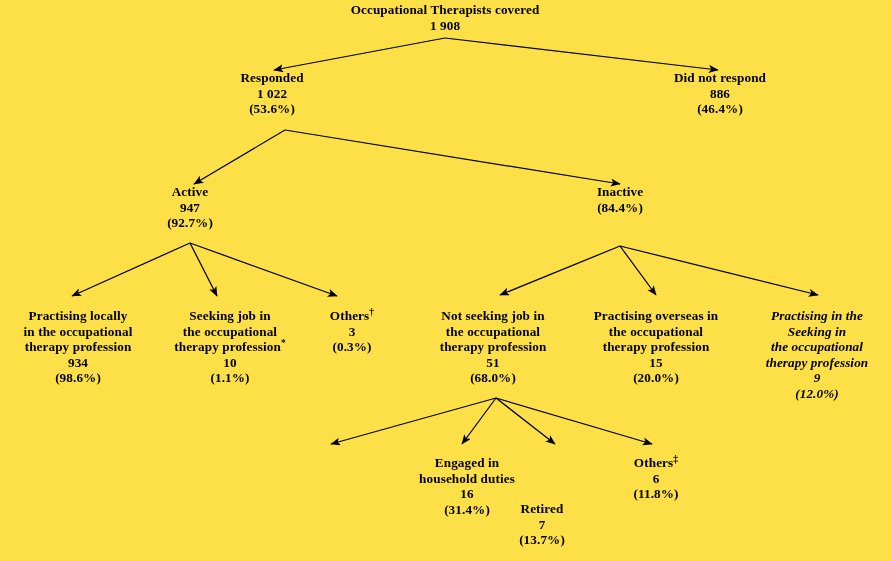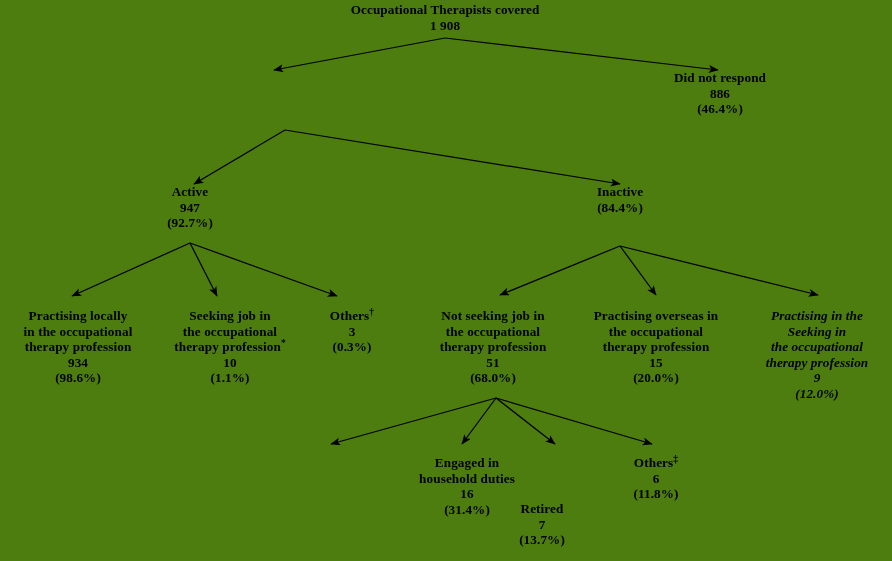--- a/index.html
+++ b/index.html
@@ -5,21 +5,21 @@
 <style>
   html, body {
     margin: 0;
     padding: 0;
     background: #ffffff;
   }
   #canvas {
     position: relative;
     width: 892px;
     height: 561px;
-    background: #4d7c0f;
+    background: #fde047;
     font-family: "Liberation Serif", "DejaVu Serif", serif;
     font-weight: bold;
     color: #000000;
     overflow: hidden;
   }
   #arrow-layer {
     position: absolute;
     left: 0;
     top: 0;
     width: 892px;
@@ -89,20 +89,25 @@
       <line x1="496" y1="398" x2="555" y2="444"></line>
       <line x1="496" y1="398" x2="652" y2="444"></line>
     </g>
   </svg>
 
   <div class="node n-root">
     <span class="ln">Occupational Therapists covered</span>
     <span class="ln">1 908</span>
   </div>
 
+  <div class="node n-resp">
+    <span class="ln">Responded</span>
+    <span class="ln">1 022</span>
+    <span class="ln">(53.6%)</span>
+  </div>
 
   <div class="node n-noresp">
     <span class="ln">Did not respond</span>
     <span class="ln">886</span>
     <span class="ln">(46.4%)</span>
   </div>
 
   <div class="node n-active">
     <span class="ln">Active</span>
     <span class="ln">947</span>

